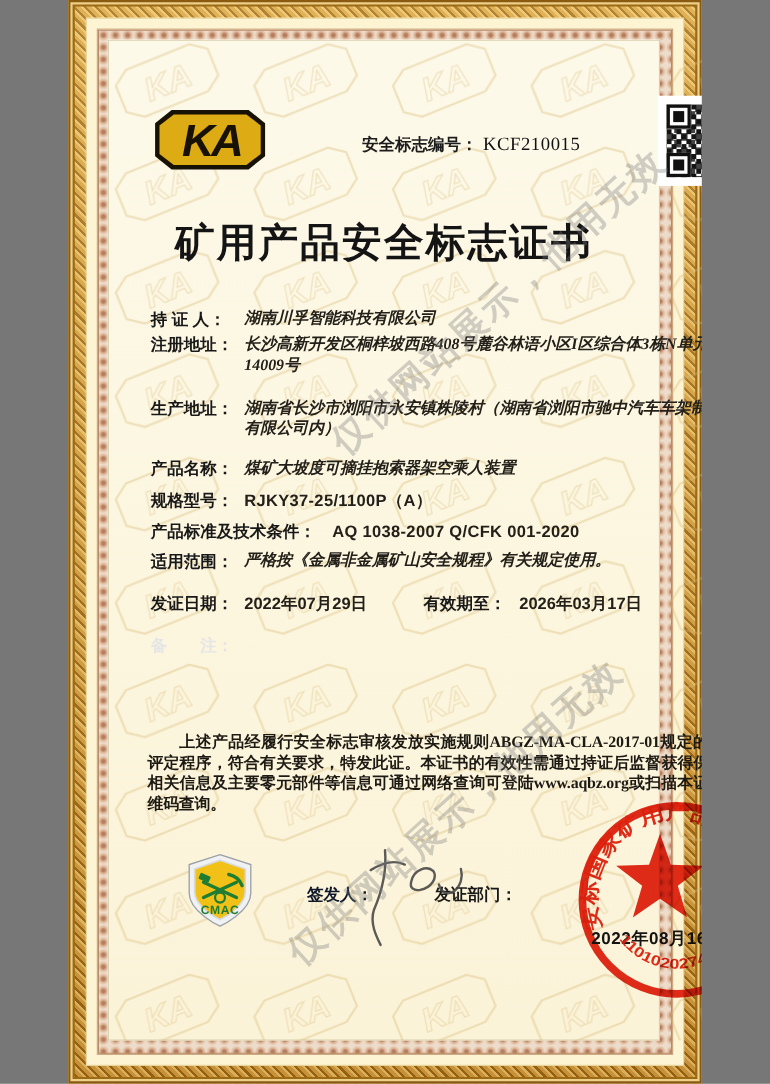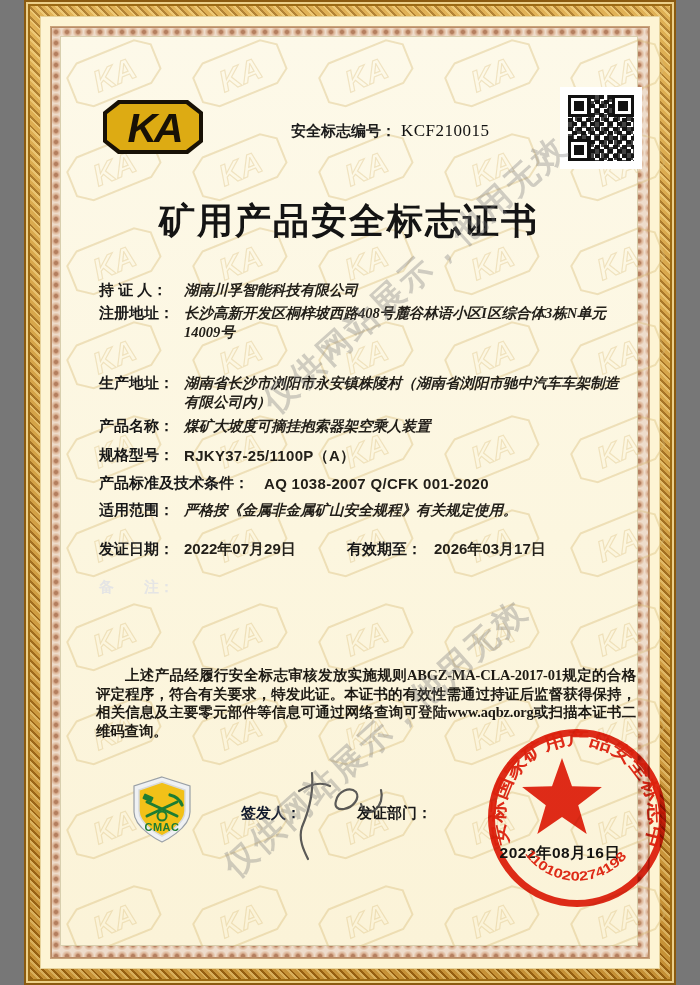--- a/index.html
+++ b/index.html
@@ -1,16 +1,16 @@
 <!DOCTYPE html>
 <html><head>
 <meta charset="utf-8">
 <style>
   html,body{margin:0;padding:0;background:#777;}
-  .page{position:relative;width:652px;height:985px;margin:0 auto;overflow:hidden;
+  .page{position:relative;width:576px;height:985px;margin:0 auto;overflow:hidden;
         font-family:"Liberation Sans","DejaVu Sans",sans-serif;}
   
   .band-gold{position:absolute;inset:0;background-color:#bd8226;
     background-image:
       repeating-linear-gradient(45deg, rgba(255,226,150,.55) 0 2px, rgba(116,66,8,.38) 2px 4px, rgba(233,186,95,.45) 4px 7px),
       linear-gradient(180deg,#d9ab50,#a96f15);
     box-shadow: inset 0 0 0 2px #8a5a10, inset 0 0 0 4px #ecd08a, inset 0 0 0 6px #9c6a14;}
   .band-gap{position:absolute;inset:16px;background:#fdf4d4;
     box-shadow: inset 0 0 0 1px #e7d39c;}
   .band-pink{position:absolute;inset:27px;background-color:#eedccb;
@@ -35,21 +35,21 @@
   .title{position:absolute;left:36px;right:38px;top:197px;text-align:center;
     font-family:"Liberation Serif","DejaVu Serif",serif;font-weight:900;font-size:36px;
     letter-spacing:2px;color:#141414;}
   
   .row{position:absolute;left:75px;width:527px;display:flex;align-items:flex-start;}
   .row .lab{flex:0 0 85px;font-weight:bold;font-size:15px;color:#181818;}
   .row .lab.wide{flex:0 0 165px;}
   .row .val{flex:1;font-size:14.5px;line-height:19px;color:#23201a;}
   .v-kai{font-family:"Liberation Serif","DejaVu Serif",serif;font-weight:bold;font-style:italic;}
   .v-sans{font-family:"Liberation Sans","DejaVu Sans",sans-serif;font-weight:bold;font-size:15px !important;letter-spacing:.3px;}
-  .r0{top:281px}.r1{top:304px}.r2{top:349px}.r3{top:374px}.r4{top:417px}
+  .r0{top:281px}.r1{top:304px}.r2{top:349px}.r3{top:362px}.r4{top:417px}
   .r5{top:446px}.r6{top:474px}.r7{top:501px}
   .dates{position:absolute;top:540px;left:0;width:700px;font-size:15px;}
   .dates span{position:absolute;white-space:nowrap;}
   .d-lab{font-weight:bold;color:#181818;}
   .d-val{font-weight:bold;color:#23201a;}
   .remark{position:absolute;left:75px;top:578px;font-weight:bold;font-size:15px;color:#e5e5e5;}
   .statement{position:absolute;left:72px;top:666px;width:540px;
     font-family:"Liberation Serif","DejaVu Serif",serif;font-weight:bold;
     font-size:14.5px;line-height:18.5px;color:#1d1a14;text-align:justify;text-indent:2em;letter-spacing:-.2px;}
   

